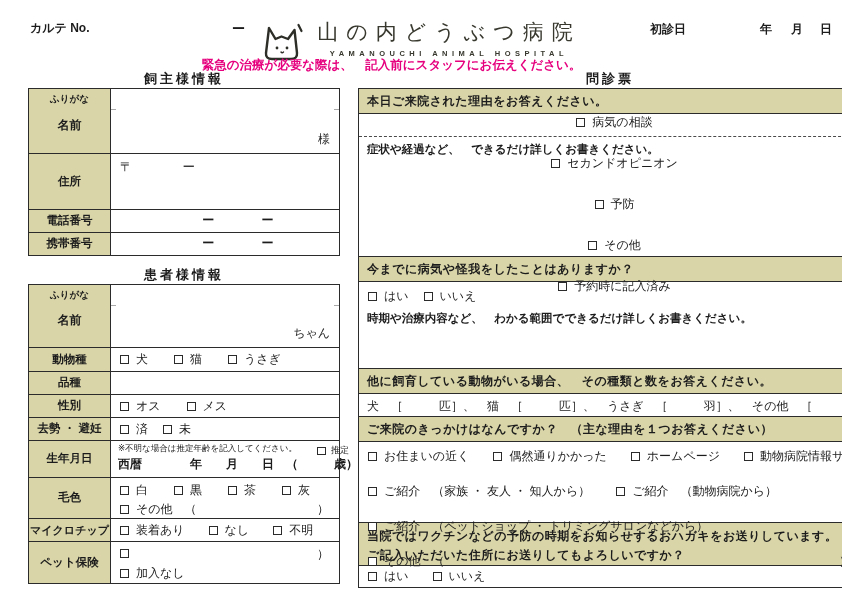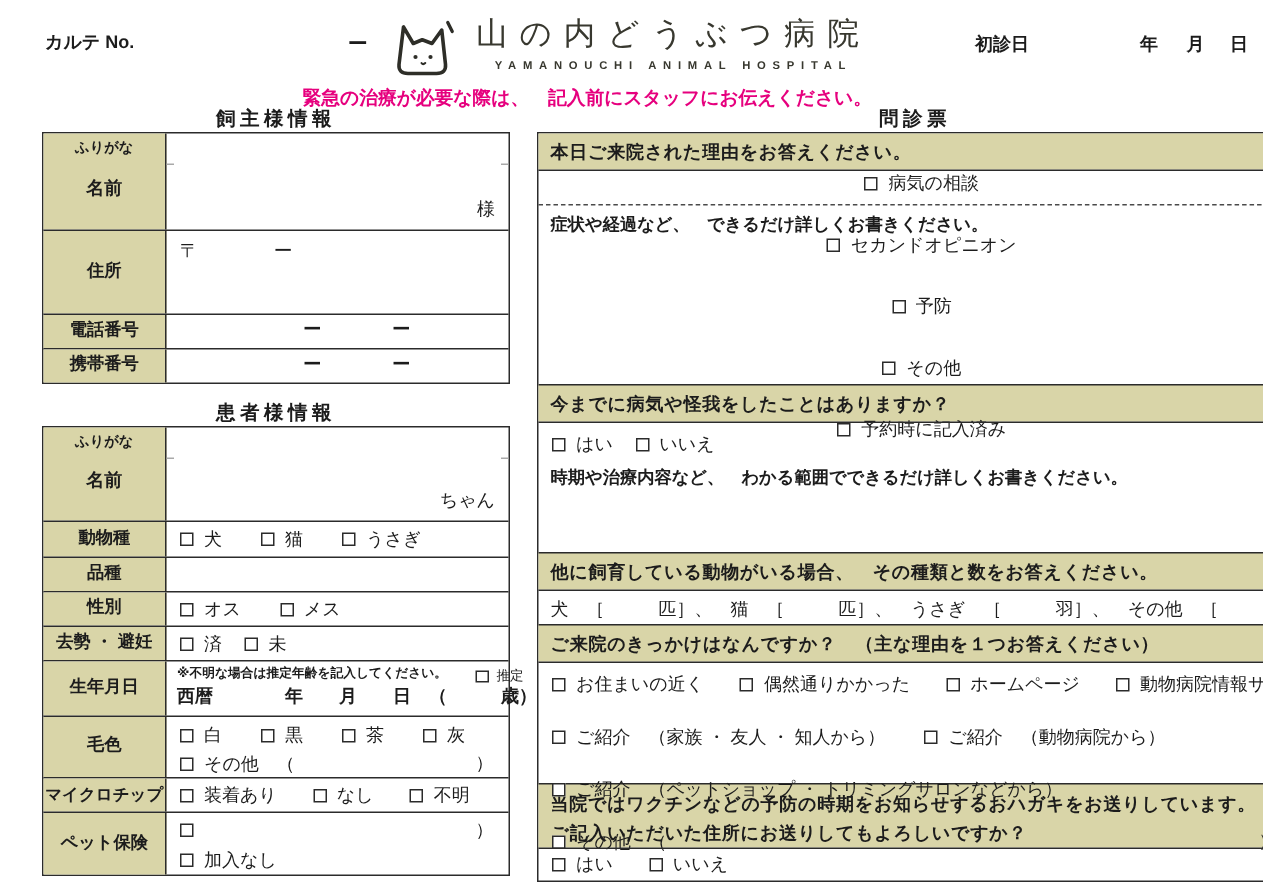--- a/index.html
+++ b/index.html
@@ -12,21 +12,21 @@
   .abs { position:absolute; }
 
   
   .karte { left:30px; top:20px; font-size:12px; font-weight:600; }
   .karte-dash { left:232px; top:20px; font-size:13px; font-weight:600; }
   .firstvisit-label { left:650px; top:21px; font-size:12px; font-weight:600; }
   .fv-year { left:760px; top:21px; font-size:12px; font-weight:600; }
   .fv-month { left:791px; top:21px; font-size:12px; font-weight:600; }
   .fv-day { left:820px; top:21px; font-size:12px; font-weight:600; }
 
-  .logo-wrap { left:0; top:8px; width:842px; display:flex; justify-content:center; }
+  .logo-wrap { left:0; top:18px; width:842px; display:flex; justify-content:center; }
   .logo-inner { display:flex; align-items:flex-start; gap:14px; }
   .logo-text { display:flex; flex-direction:column; align-items:center; }
   .clinic-name { font-size:21px; font-weight:500; letter-spacing:8px; color:#38382f; white-space:nowrap; }
   .clinic-en { font-size:7.5px; font-weight:700; letter-spacing:4.5px; color:#38382f; margin-top:3px; white-space:nowrap; }
   .notice { left:0; top:57px; width:783px; text-align:center; font-size:12.5px; font-weight:700; white-space:pre; }
 
   
   .panel-title { text-align:center; font-size:13px; font-weight:700; letter-spacing:3px; height:18px; }
   .tbl { border:1.6px solid #2b2b2b; background:#fff; }
   .trow { display:flex; border-top:1.2px solid #2b2b2b; position:relative; }
@@ -60,21 +60,21 @@
     width:9px; height:9px; border:1.4px solid #2b2b2b; display:inline-block;
     margin-right:7px; flex:0 0 9px; background:#fff;
   }
   .cb-label { font-size:12px; }
   .right-close { position:absolute; right:10px; top:50%; transform:translateY(-50%); font-size:12px; }
 
   
   .left-col { left:28px; top:70px; width:312px; }
   .owner-tbl { margin-top:0; }
   .row-line { display:flex; align-items:center; position:relative; }
-  .birth-note { font-size:8.5px; font-weight:700; padding-left:7px; }
+  .birth-note { font-size:8.5px; font-weight:400; padding-left:7px; }
   .birth-est { position:absolute; right:9px; top:3px; }
   .birth-est .cb-label { font-size:9px; }
   .birth-est .cb-box { width:8px; height:8px; margin-right:5px; }
   .small-line { font-size:12px; font-weight:600; padding-left:7px; }
   .patient-title { margin-top:10px; }
 
   
   .right-col { left:358px; top:70px; width:504px; }
   .shead {
     background:#d9d5a8; border-top:1.2px solid #2b2b2b;

